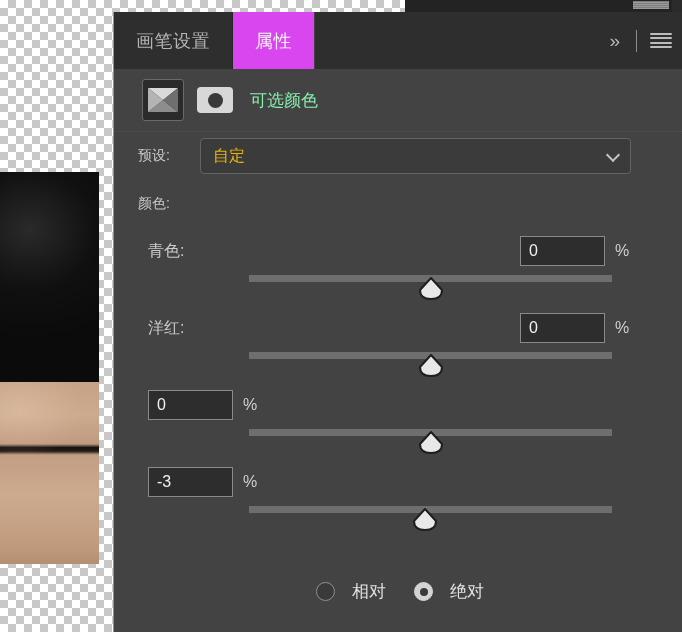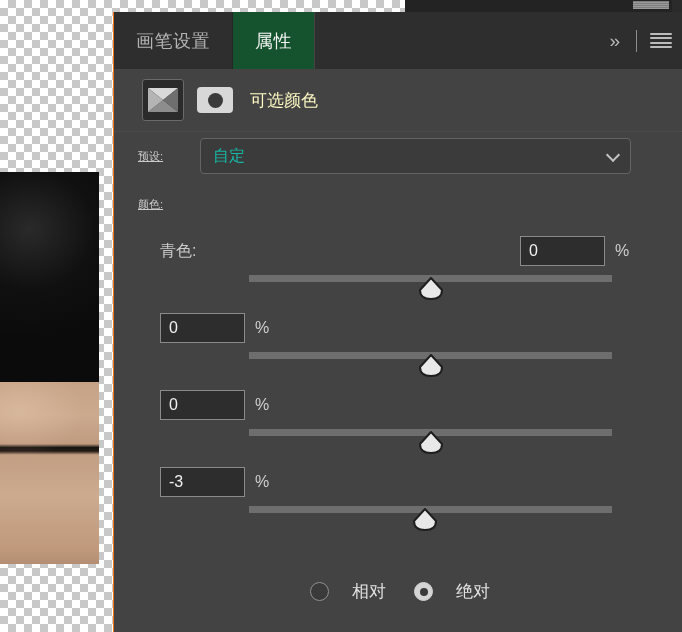--- a/index.html
+++ b/index.html
@@ -90,21 +90,21 @@
   }
   .tab {
     display: flex; align-items: center; justify-content: center;
     padding: 0 22px;
     font-size: 18px; color: #b3b3b3;
     border-right: 1px solid #262626;
     letter-spacing: .5px;
     cursor: default;
   }
   .tab.active {
-    background: #14532d; color: #f2f2f2;
+    background: #d946ef; color: #f2f2f2;
     border-right: 1px solid #434343;
   }
   .tabbar-fill { flex: 1; border-right: none; }
   .tabbar-tools {
     position: absolute; right: 14px; top: 0; height: 57px;
     display: flex; align-items: center; gap: 13px;
   }
   .ico-dbl {
     color: #b9b9b9; font-size: 19px; line-height: 1;
     letter-spacing: -1px; padding: 2px 4px;
@@ -124,47 +124,47 @@
     border: 1px solid #6a6a6a; border-radius: 3px;
     display:flex; align-items:center; justify-content:center;
   }
   .bowtie { width: 30px; height: 24px; position: relative; }
   .bowtie svg { display:block; }
   .mask-thumb {
     width: 36px; height: 26px; background: #d8d8d8; border-radius: 4px;
     display:flex; align-items:center; justify-content:center;
   }
   .mask-dot { width: 15px; height: 15px; border-radius: 50%; background: #3a3a3a; }
-  .adj-title { font-size: 17px; color: #fef9c3; margin-left: 4px; }
+  .adj-title { font-size: 17px; color: #86efac; margin-left: 4px; }
 
   
   .body { padding: 0; }
   .select-row {
     display: flex; align-items: center; height: 48px; padding-left: 24px; padding-right: 55px;
   }
-  .select-label { font-size: 11px; color: #c9c9c9; width: 62px; flex: none; text-decoration: underline; }
+  .select-label { font-size: 14px; color: #c9c9c9; width: 62px; flex: none; }
   .select-box {
     flex: 1; height: 36px; background: #3b3b3b;
     border: 1px solid #646464; border-radius: 4px;
     display: flex; align-items: center; padding: 0 10px 0 12px;
     position: relative;
   }
   .select-swatch {
     width: 26px; height: 22px; background: #9a9a9a; margin-right: 6px; flex: none;
     background-image: repeating-linear-gradient(45deg, rgba(255,255,255,.10) 0 2px, rgba(0,0,0,.07) 2px 4px);
   }
-  .select-value { font-size: 16px; color: #14b8a6; }
+  .select-value { font-size: 16px; color: #eab308; }
   .select-caret {
     position: absolute; right: 12px; top: 50%; transform: translateY(-60%) rotate(45deg);
     width: 10px; height: 10px;
     border-right: 2px solid #c4c4c4; border-bottom: 2px solid #c4c4c4;
   }
 
   .slider-row { height: 77px; position: relative; padding-left: 34px; padding-right: 55px; }
-  .slider-top { display: flex; align-items: center; height: 46px; margin-left: 12px; }
+  .slider-top { display: flex; align-items: center; height: 46px; }
   .slider-label { font-size: 16px; color: #c9c9c9; flex: 1; }
   .slider-input {
     width: 85px; height: 30px; background: #2d2d2d;
     border: 1px solid #8a8a8a;
     color: #f0f0f0; font-size: 16px;
     display: flex; align-items: center; padding-left: 8px;
     font-family: "Liberation Sans", sans-serif;
   }
   .slider-pct { font-size: 16px; color: #cfcfcf; margin-left: 10px; width: 16px; }
 
@@ -172,21 +172,21 @@
   .track { position: absolute; left: 0; right: 0; top: 0; height: 7px; background: #6e6e6e; }
   .thumb {
     position: absolute; top: 2px; width: 26px; height: 24px; margin-left: -13px;
   }
 
   
   .radio-row {
     position: absolute; left: 0; right: 0; top: 568px;
     display: flex; align-items: center; justify-content: center; gap: 28px;
   }
-  .radio-item { display: flex; align-items: center; gap: 23px; }
+  .radio-item { display: flex; align-items: center; gap: 17px; }
   .radio {
     width: 19px; height: 19px; border-radius: 50%;
     background: #3a3a3a; border: 1px solid #8f8f8f;
     display: flex; align-items: center; justify-content: center;
   }
   .radio.checked { background: #d4d4d4; border-color: #d4d4d4; }
   .radio.checked i { width: 8px; height: 8px; border-radius: 50%; background: #3a3a3a; display:block; }
   .radio-label { font-size: 17px; color: #e2e2e2; }
 </style>
 </head>
@@ -272,20 +272,21 @@
           <div class="thumb" style="left:50%">
             <svg width="26" height="24" viewBox="0 0 26 24">
               <path d="M13 1 L24 13 Q24 22 13 22 Q2 22 2 13 Z" fill="#e8e8e8" stroke="#1e1e1e" stroke-width="2" stroke-linejoin="round"></path>
             </svg>
           </div>
         </div>
       </div>
 
       <div class="slider-row">
         <div class="slider-top">
+          <span class="slider-label">洋红:</span>
           <span class="slider-input">0</span>
           <span class="slider-pct">%</span>
         </div>
         <div class="track-wrap">
           <div class="track"></div>
           <div class="thumb" style="left:50%">
             <svg width="26" height="24" viewBox="0 0 26 24">
               <path d="M13 1 L24 13 Q24 22 13 22 Q2 22 2 13 Z" fill="#e8e8e8" stroke="#1e1e1e" stroke-width="2" stroke-linejoin="round"></path>
             </svg>
           </div>

